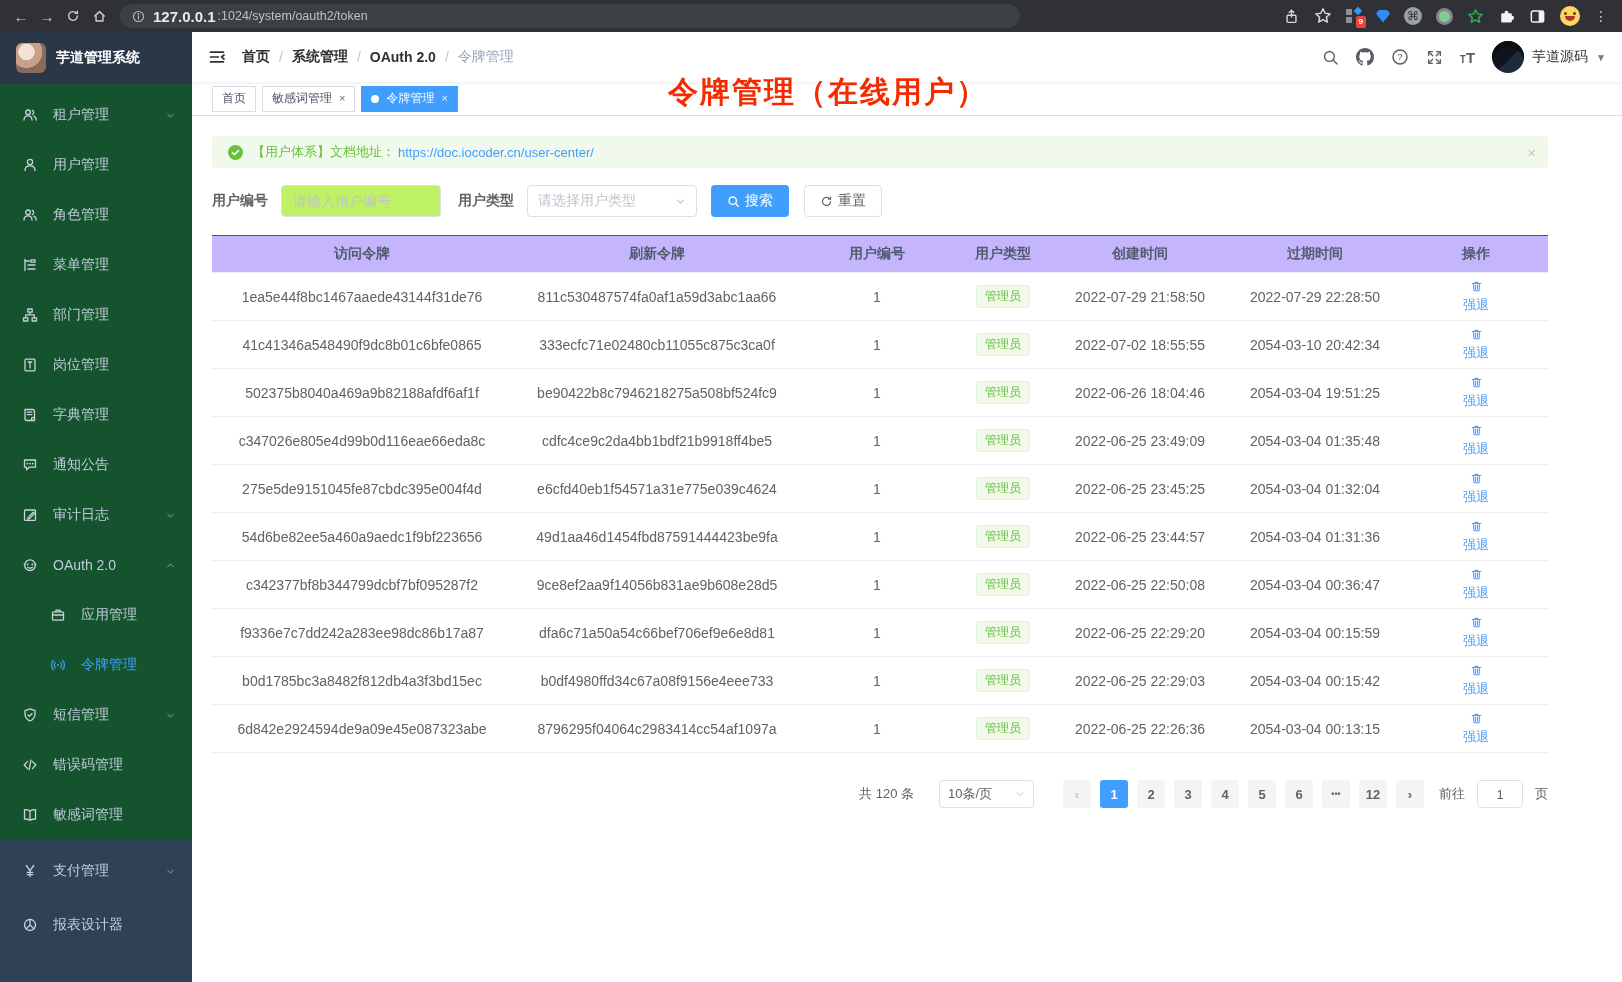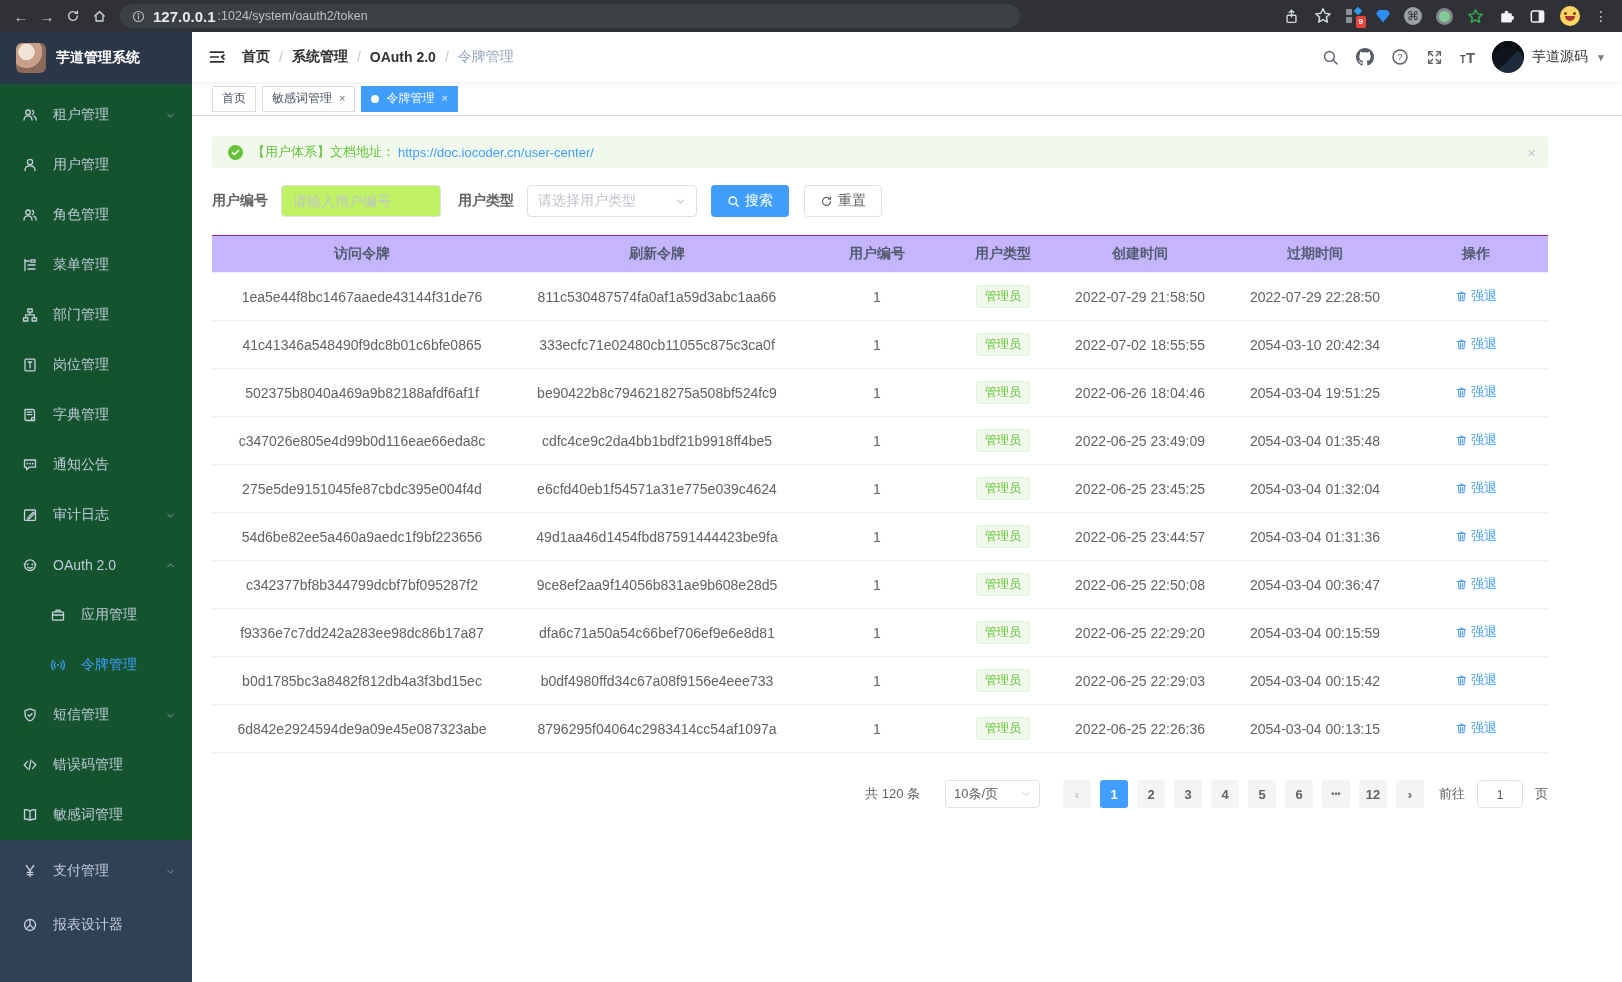--- a/index.html
+++ b/index.html
@@ -109,27 +109,27 @@
   .btn-plain { background:#fff; color:#606266; border-color:#dcdfe6; margin-left:15px; }
 
   table.grid { width:100%; border-collapse:collapse; font-size:14px; table-layout:fixed; }
   table.grid th { background:#c4b5fd; height:37px; color:#515a6e; font-weight:bold;
     border-top:1px solid #a21caf; border-bottom:1px solid #ebeef5; text-align:center; }
   table.grid td { height:48px; text-align:center; color:#606266; border-bottom:1px solid #ebeef5;
     white-space:nowrap; overflow:hidden; }
   .tag-admin { display:inline-block; font-size:12px; color:#67c23a; background:#f0f9eb;
     border:1px solid #e1f3d8; border-radius:3px; padding:3px 8px; line-height:1.2; }
   .act-link { color:#409eff; font-size:13px; display:inline-flex; align-items:center; gap:3px;
-    cursor:pointer; }
+    cursor:pointer;flex-direction:column; }
 
   .pager { display:flex; justify-content:flex-end; align-items:center; gap:9px; margin-top:27px;
     font-size:13px; color:#606266; }
   .pg-total { margin-right:16px; }
   .pg-size { width:95px; height:28px; border:1px solid #dcdfe6; border-radius:4px; display:flex;
-    align-items:center; justify-content:space-between; padding:0 8px; cursor:pointer; margin-right:14px; }
+    align-items:center; justify-content:space-between; padding:0 8px; cursor:pointer; margin-right:20px; }
   .pg-btn { min-width:28px; height:28px; background:#f4f4f5; border:none; border-radius:3px;
     color:#606266; font-size:13px; display:flex; align-items:center; justify-content:center;
     cursor:pointer; font-family:inherit; font-weight:bold; }
   .pg-btn.activepg { background:#409eff; color:#fff; }
   .pg-btn.disabled { color:#c0c4cc; }
   .pg-goto { width:46px; height:28px; border:1px solid #dcdfe6; border-radius:4px; text-align:center;
     font-size:13px; color:#606266; outline:none; margin:0 3px; font-family:inherit; }
   .tsize { font-weight:bold; color:#5a5e66; line-height:1; display:flex; align-items:flex-end; }
   .tsize .sm { font-size:10px; } .tsize .lg { font-size:15px; }
 </style>
@@ -485,20 +485,21 @@
           <span>敏感词管理</span>
           <span class="tclose">×</span>
         </div>
         <div class="tab active">
           <span class="dot"></span>
           <span>令牌管理</span>
           <span class="tclose">×</span>
         </div>
       </div>
 
+    <div class="annotation">令牌管理（在线用户）</div>
 
     <div class="content">
       <div class="alert">
         <span class="check">
           <svg width="9" height="9" viewBox="0 0 12 12" fill="none" stroke="#fff" stroke-width="2" stroke-linecap="round" stroke-linejoin="round">
               <path d="M2 6.2l2.6 2.6L10 3.4"></path>
             </svg>
         </span>
         <span>【用户体系】文档地址：</span>
         <a class="alert-link">https://doc.iocoder.cn/user-center/</a>

